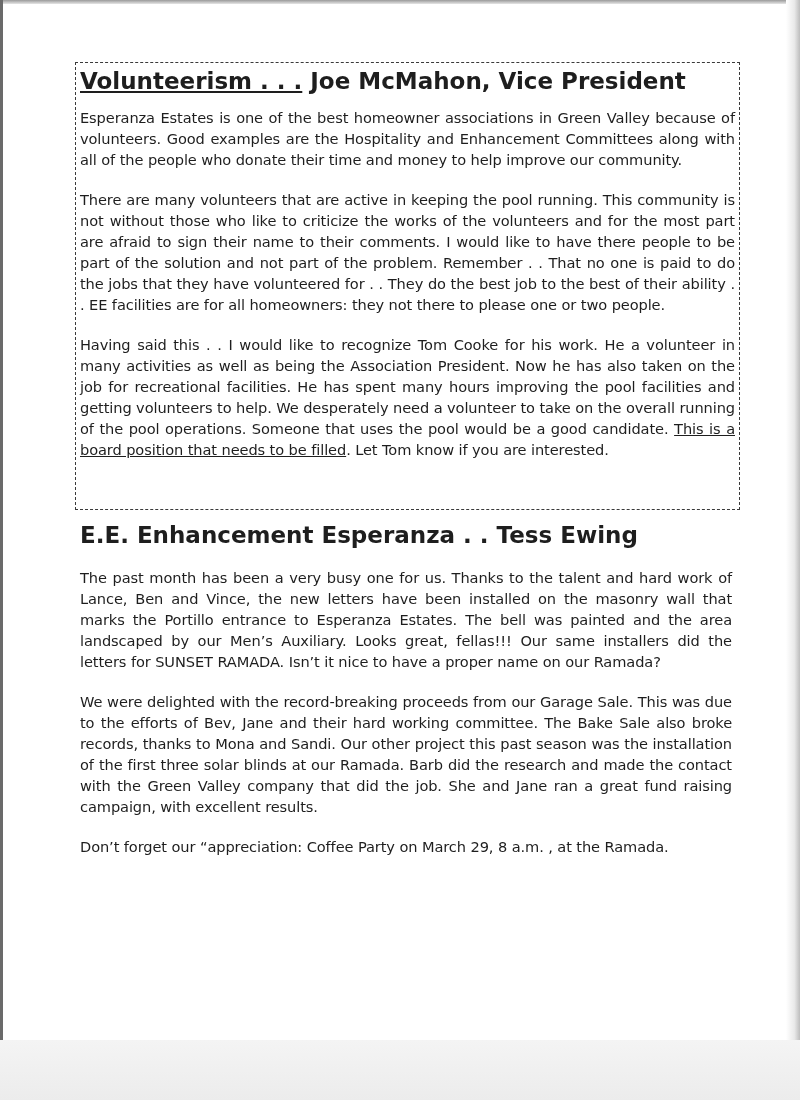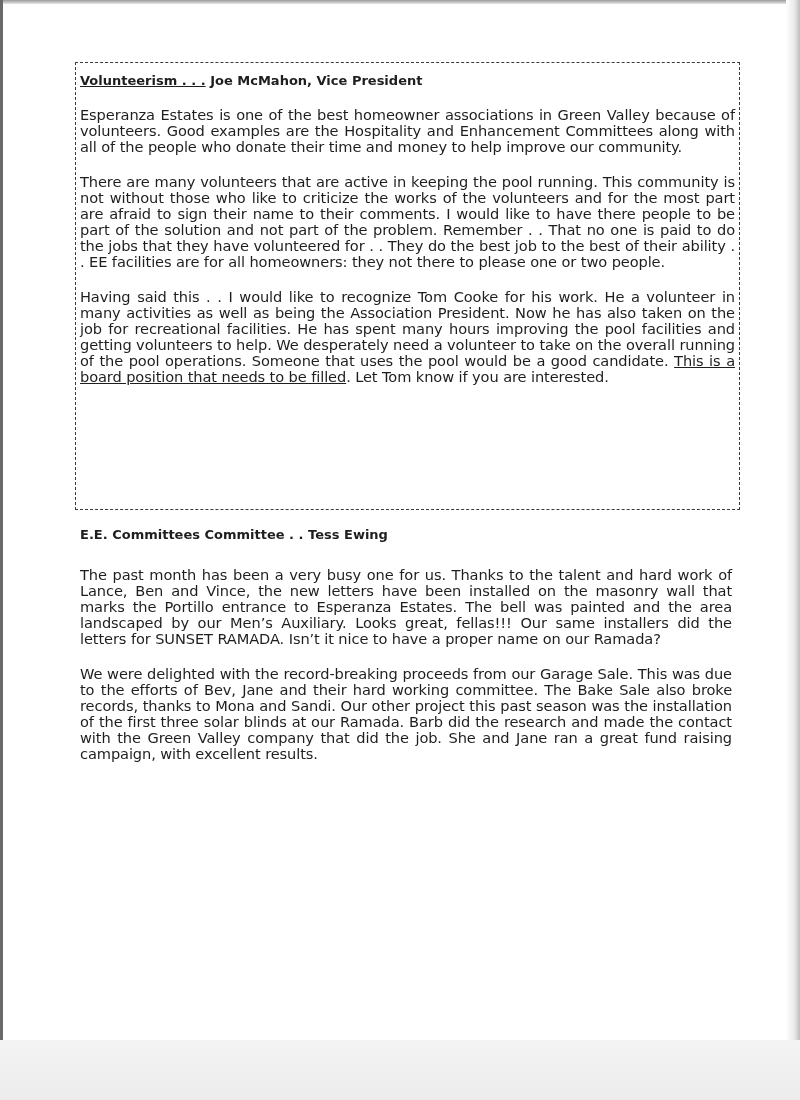--- a/index.html
+++ b/index.html
@@ -14,25 +14,25 @@
   .scan-right { position: absolute; right: 0; top: 0; width: 14px; height: 1100px;
     background: linear-gradient(to right, #ffffff, #e9e9e9 60%, #bdbdbd); }
   .scan-bottom { position: absolute; left: 0; top: 1040px; width: 800px; height: 60px;
     background: linear-gradient(#f4f4f4, #ececec); }
 
   .box {
     position: absolute; left: 75px; top: 62px; width: 655px; height: 440px;
     border: 1.5px dashed #3a3a3a;
     padding: 6px 4px 0 4px;
   }
-  .heading { font-size: 13px; line-height: 24px; margin: 0 0 14px 0; white-space: nowrap; }
+  .heading { font-size: 23px; line-height: 24px; margin: 0 0 14px 0; white-space: nowrap; }
   .heading .title { font-weight: bold; text-decoration: underline; }
   .heading .title2 { font-weight: bold; }
   .para {
-    font-size: 14.6px; line-height: 16px; margin: 0 0 19px 0;
+    font-size: 14.6px; line-height: 21px; margin: 0 0 19px 0;
     text-align: justify; letter-spacing: -0.1px;
   }
   .para b { font-weight: normal; }
   .para u { text-decoration: underline; }
 
   .section2 { position: absolute; left: 80px; top: 523px; width: 652px; }
   .section2 .heading { margin-bottom: 20px; }
 </style>
 </head>
 <body>
@@ -47,18 +47,19 @@
     <span class="title">Volunteerism . . .</span>
     <span>Joe McMahon, Vice President</span>
   </h2>
   <p class="para">Esperanza Estates is one of the best homeowner associations in Green Valley because of volunteers.  Good examples are the Hospitality and Enhancement Committees along with all of the people who donate their time and money to help improve our community.</p>
   <p class="para">There are many volunteers that are active in keeping the pool running.  This community is not without those who like to criticize the works of the volunteers and for the most part are afraid to sign their name to their comments.  I would like to have there people to be part of the solution and not part of the problem. Remember . . That no one is paid to do the jobs that they have volunteered for . . They do the best job to the best of their ability . . EE facilities are for all homeowners:  they not there to please one or two people.</p>
   <p class="para"><span>Having said this . . I would like to recognize </span><b>Tom Cooke</b><span> for his work.  He a volunteer in many activities as well as being the Association President.  Now he has also taken on the job for recreational facilities.  He has spent many hours improving the pool facilities and getting volunteers to help.  We desperately need a volunteer to take on the overall running of the pool operations.  Someone that uses the pool would be a good candidate.  </span><u>This is a board position that needs to be filled</u><span>.  Let Tom know if you are interested.</span></p>
 </section>
 
 <section class="section2">
   <h2 class="heading">
-    <span class="title2">E.E. Committees Committee . .</span>
+    <span class="title2">E.E. Enhancement Esperanza . .</span>
     <span>Tess Ewing</span>
   </h2>
   <p class="para"><span>The past month has been a very busy one for us.  Thanks to the talent and hard work of </span><b>Lance,</b><span> </span><b>Ben</b><span> and </span><b>Vince</b><span>, the new letters have been installed on the masonry wall that marks the Portillo entrance to Esperanza Estates.  The bell was painted and the area landscaped by our </span><b>Men’s Auxiliary</b><span>.  Looks great, fellas!!! Our same installers did the letters for SUNSET RAMADA.  Isn’t it nice to have a proper name on our Ramada?</span></p>
   <p class="para"><span>We were delighted with the record-breaking proceeds from our Garage Sale.  This was due to the efforts of </span><b>Bev, Jane</b><span> and </span><b>their hard working committee</b><span>.  The Bake Sale also broke records, thanks to </span><b>Mona and Sandi</b><span>.  Our other project this past season was the installation of the first three solar blinds at our Ramada. Barb did the research and made the contact with the Green Valley company that did the job.  She and Jane ran a great fund raising campaign, with excellent results.</span></p>
+  <p class="para">Don’t forget our “appreciation: Coffee Party on March 29, 8 a.m. , at the Ramada.</p>
 </section>
 
 </body></html>

